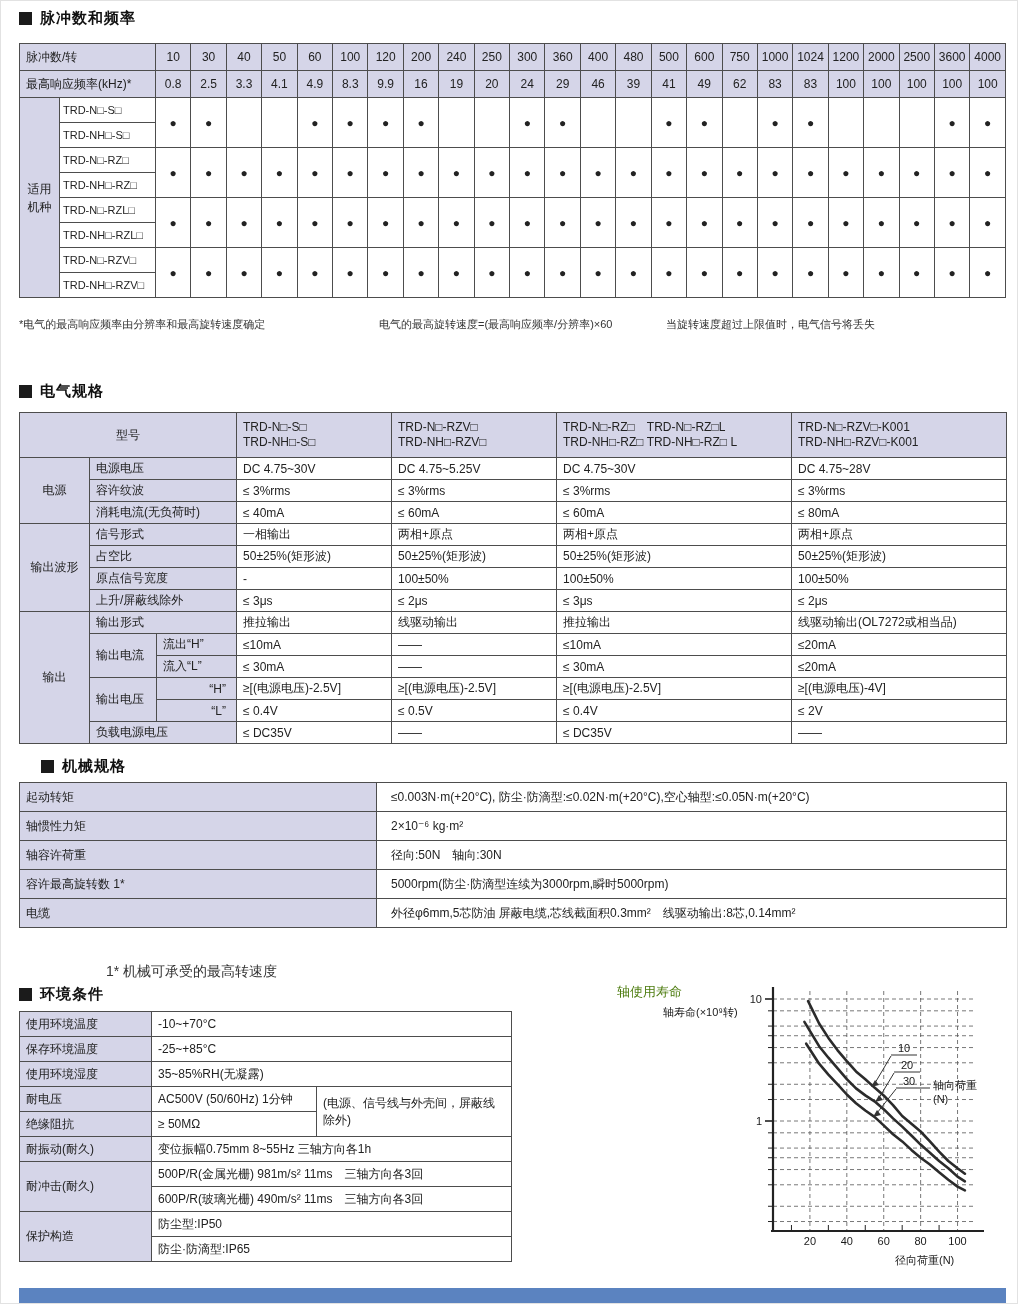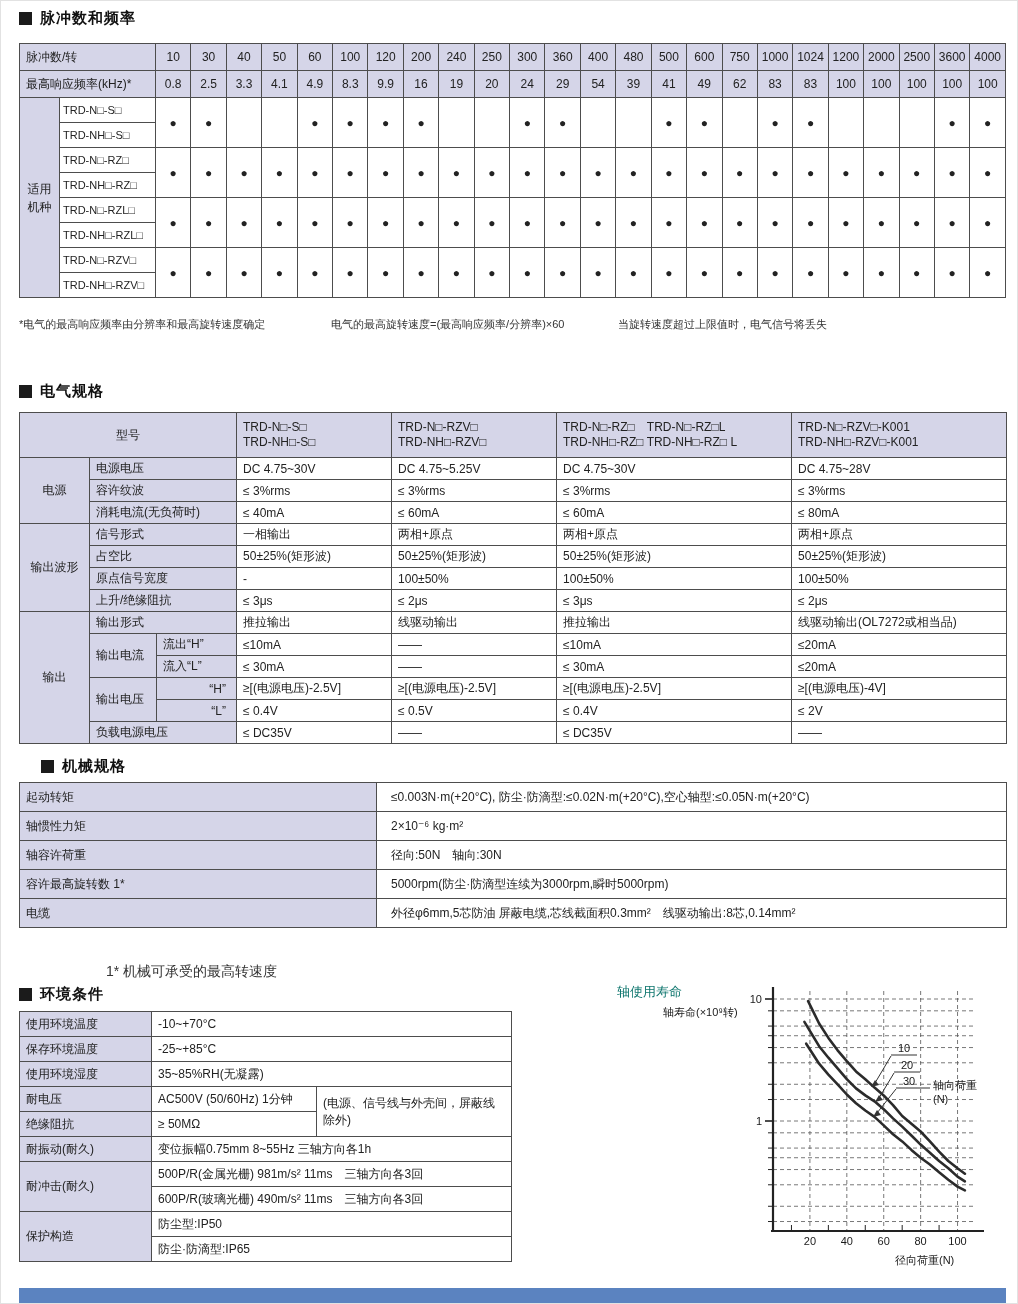--- a/index.html
+++ b/index.html
@@ -19,21 +19,21 @@
   
   .pulse-table{position:absolute;left:18px;top:42px;width:987px;}
   .pulse-table tr.hdr td{height:26px;}
   .pulse-table tr.mdl td{height:24px;}
   .pulse-table td.model{font-size:11px;padding:0 3px;}
   .pulse-table td.dot-cell{text-align:center;font-size:12px;padding:0;}
   .pulse-table td.grp{text-align:center;font-size:12px;line-height:1.5;}
   .footnote-row{position:absolute;left:18px;top:316px;width:987px;font-size:11px;color:#333;
                 display:flex;}
   .footnote-row span:nth-child(1){width:312px;}
-  .footnote-row span:nth-child(2){width:287px;}
+  .footnote-row span:nth-child(2){width:287px;margin-left:48px;}
 
   
   .elec-table{position:absolute;left:18px;top:411px;width:987px;}
   .elec-table tr td{height:21px;}
   .elec-table tr.hdr td{height:44px;}
   .elec-table .mline{font-size:12px;line-height:15px;white-space:pre-wrap;}
   .elec-table td.grp{text-align:center;}
   .elec-table td.sub-r{text-align:right;padding-right:10px;}
 
   
@@ -43,21 +43,21 @@
   .mech-footnote{position:absolute;left:105px;top:962px;font-size:14px;color:#333;}
 
   
   .env-table{position:absolute;left:18px;top:1010px;width:492px;}
   .env-table td{height:24px;}
   .env-table td.note{white-space:normal;line-height:1.35;font-size:12px;}
 
   
   .chart-block{position:absolute;left:612px;top:980px;width:400px;height:300px;}
   .chart-block svg{position:absolute;left:0;top:0;}
-  .chart-title{position:absolute;left:4px;top:2px;font-size:13px;color:#0f766e;}
+  .chart-title{position:absolute;left:4px;top:2px;font-size:13px;color:#4d7c0f;}
   .chart-ylabel{position:absolute;left:50px;top:24px;font-size:11px;color:#1a1a1a;}
   .chart-xlabel{position:absolute;left:282px;top:272px;font-size:11px;color:#1a1a1a;}
   .chart-grouplabel{position:absolute;left:320px;top:97px;width:52px;font-size:11px;
                     line-height:1.3;color:#1a1a1a;white-space:normal;}
 
   .footer-bar{position:absolute;left:18px;top:1287px;width:987px;height:15px;background:#5B83C0;}
 </style>
 </head>
 <body>
 
@@ -132,21 +132,21 @@
           <td class="lav ctr">3.3</td>
           <td class="lav ctr">4.1</td>
           <td class="lav ctr">4.9</td>
           <td class="lav ctr">8.3</td>
           <td class="lav ctr">9.9</td>
           <td class="lav ctr">16</td>
           <td class="lav ctr">19</td>
           <td class="lav ctr">20</td>
           <td class="lav ctr">24</td>
           <td class="lav ctr">29</td>
-          <td class="lav ctr">54</td>
+          <td class="lav ctr">46</td>
           <td class="lav ctr">39</td>
           <td class="lav ctr">41</td>
           <td class="lav ctr">49</td>
           <td class="lav ctr">62</td>
           <td class="lav ctr">83</td>
           <td class="lav ctr">83</td>
           <td class="lav ctr">100</td>
           <td class="lav ctr">100</td>
           <td class="lav ctr">100</td>
           <td class="lav ctr">100</td>
@@ -360,21 +360,21 @@
       <td>50±25%(矩形波)</td>
     </tr>
     <tr>
       <td class="lav" colspan="2">原点信号宽度</td>
       <td>-</td>
       <td>100±50%</td>
       <td>100±50%</td>
       <td>100±50%</td>
     </tr>
     <tr>
-      <td class="lav" colspan="2">上升/绝缘阻抗</td>
+      <td class="lav" colspan="2">上升/屏蔽线除外</td>
       <td>≤ 3μs</td>
       <td>≤ 2μs</td>
       <td>≤ 3μs</td>
       <td>≤ 2μs</td>
     </tr>
     <tr>
       <td class="lav grp" rowspan="6">输出</td>
       <td class="lav" colspan="2">输出形式</td>
       <td>推拉输出</td>
       <td>线驱动输出</td>

